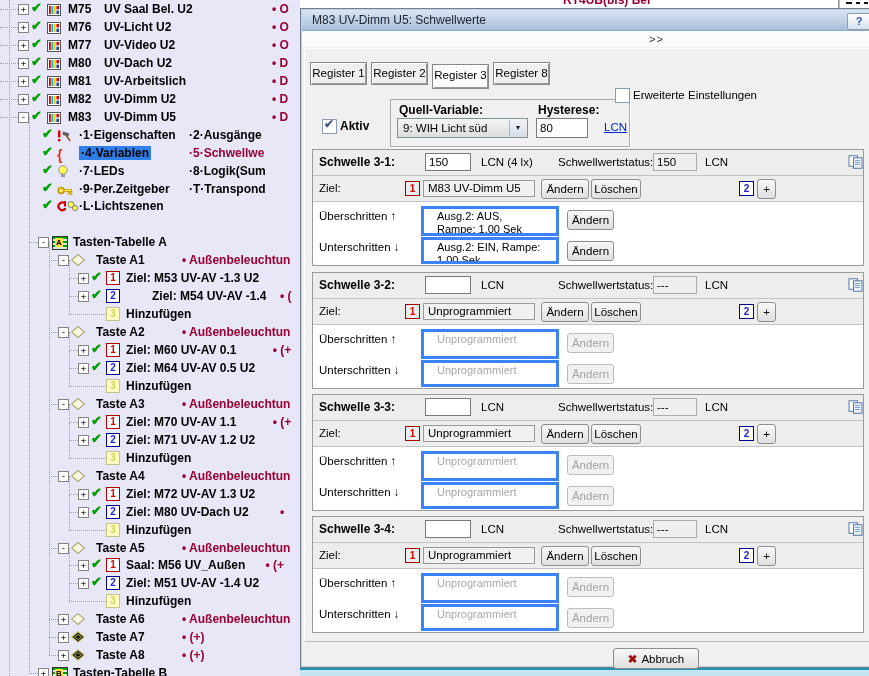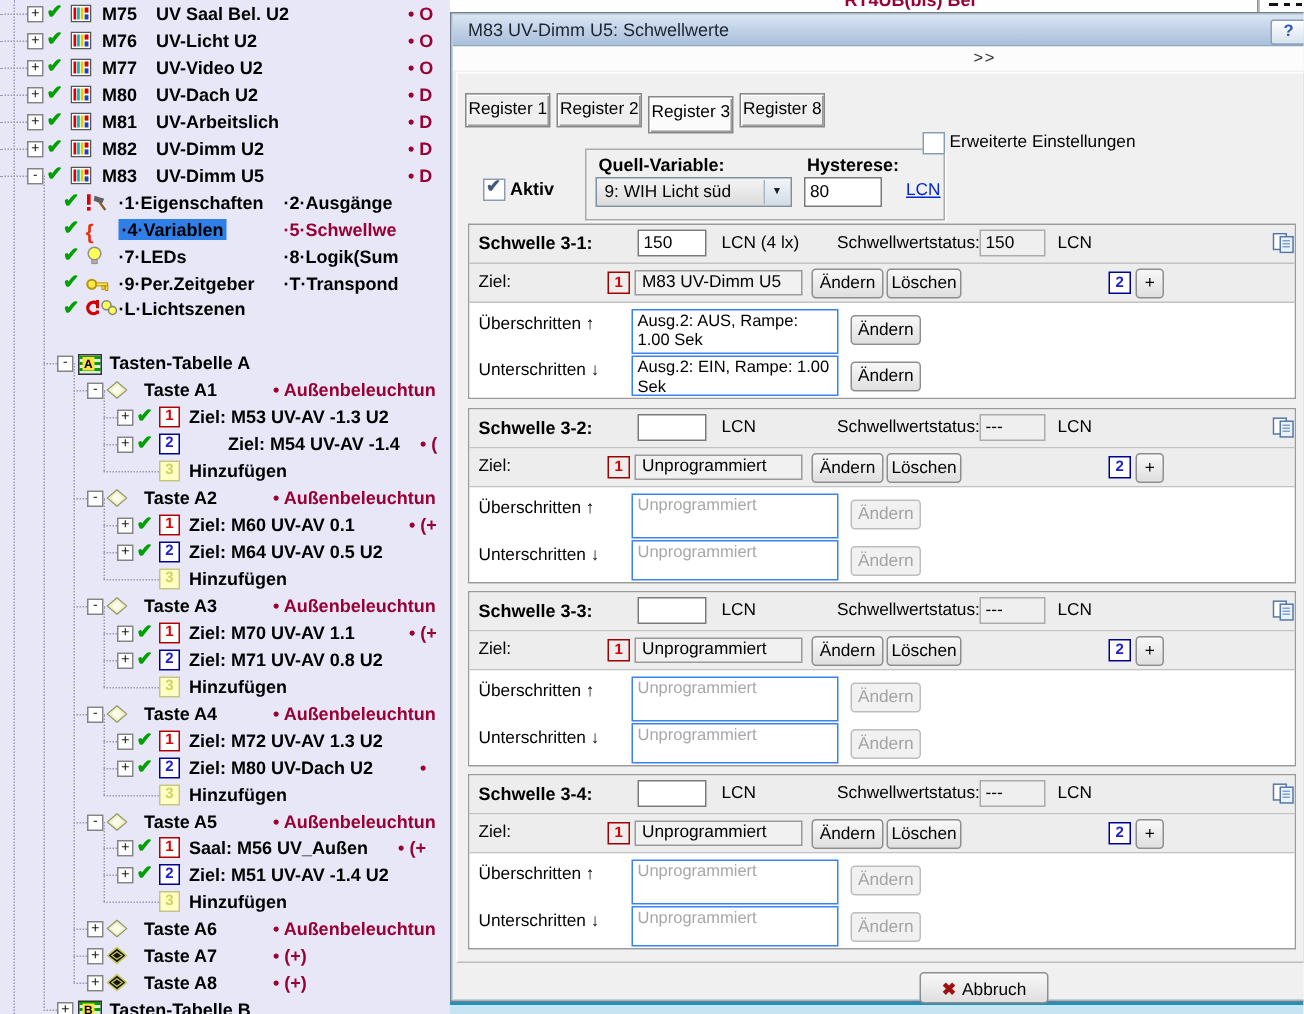--- a/index.html
+++ b/index.html
@@ -61,21 +61,21 @@
   .lnk{position:absolute;font-size:11.5px;color:#0026CC;text-decoration:underline;}
   .sect{position:absolute;left:7px;width:552px;height:117px;border:1px solid #9A9A9A;background:#fff;box-sizing:border-box;}
   .s-head{position:absolute;left:0;top:0;width:100%;height:26px;background:#EDEDED;border-bottom:1px solid #C2C2C2;box-sizing:border-box;}
   .s-ziel{position:absolute;left:0;top:26px;width:100%;height:26px;background:#EDEDED;border-bottom:1px solid #C2C2C2;box-sizing:border-box;}
   .s-body{position:absolute;left:0;top:52px;width:100%;height:63px;background:#FFF;}
   .stfield{position:absolute;font-size:11.5px;background:#EFEFEF;border:1px solid #ABABAB;padding:0 3px;line-height:16px;box-sizing:border-box;}
   .zfield{position:absolute;font-size:11.5px;background:#F1F1F1;border:1px solid #9A9A9A;padding:0 4px;line-height:15px;box-sizing:border-box;white-space:nowrap;overflow:hidden;}
   .btn{position:absolute;background:linear-gradient(#F8F8F8,#DFDFDF);border:1px solid #8E8E8E;border-radius:3px;
        font-size:11.5px;color:#000;text-align:center;font-family:inherit;padding:0;}
   .btn.dis{color:#A3A3A3;border-color:#BDBDBD;background:#F1F1F1;}
-  .mbox{position:absolute;border:1px solid #3b82f6;background:#fff;font-size:11px;line-height:13px;padding:1px 3px;
+  .mbox{position:absolute;border:3px solid #3b82f6;background:#fff;font-size:11px;line-height:13px;padding:1px 13px;
         box-sizing:border-box;overflow:hidden;color:#000;}
   .mbox.gray{color:#A8A8A8;}
   .dbadge{position:absolute;width:13px;height:13px;text-align:center;font:bold 10px/13px "Liberation Sans",sans-serif;background:#fff;box-sizing:content-box;}
   .d1{border:1px solid #A00000;background:#EDEDED;color:#D80000;}
   .d2{border:1px solid #000090;color:#2020D0;}
   .copyic{position:absolute;}
   #foot-save{left:163px;top:639px;width:134px;height:21px;box-shadow:0 0 0 1px #6A6A6A;}
   #foot-cancel{left:312px;top:639px;width:86px;height:21px;}
   .fgrn{color:#009900;font-weight:bold;margin-right:4px;}
   .fred{color:#A01010;font-weight:bold;margin-right:4px;}
@@ -349,21 +349,21 @@
       <span class="chk" style="position: absolute; left: 91px;">✔</span>
       <span class="bdg bg1" style="position: absolute; left: 106px;">1</span>
       <span class="tx" style="position: absolute; left: 126px;">Ziel: M70 UV-AV 1.1</span>
       <span class="tx red" style="position: absolute; left: 272.7px;">• (+</span>
     </div>
     <div class="trow" style="top: 430.8px;">
       <div class="hln" style="position: absolute; left: 69px; top: 9px; width: 9px;"></div>
       <span class="exp" style="position: absolute; left: 78px;">+</span>
       <span class="chk" style="position: absolute; left: 91px;">✔</span>
       <span class="bdg bg2" style="position: absolute; left: 106px;">2</span>
-      <span class="tx" style="position: absolute; left: 126px;">Ziel: M71 UV-AV 0.8 U2</span>
+      <span class="tx" style="position: absolute; left: 126px;">Ziel: M71 UV-AV 1.2 U2</span>
     </div>
     <div class="trow" style="top: 448.75px;">
       <div class="hln" style="position: absolute; left: 69px; top: 9px; width: 37px;"></div>
       <span class="bdg bg3" style="position: absolute; left: 106px;">3</span>
       <span class="tx" style="position: absolute; left: 126px;">Hinzufügen</span>
     </div>
     <div class="trow" style="top: 466.7px;">
       <div class="hln" style="position: absolute; left: 49px; top: 9px; width: 9px;"></div>
       <span class="exp" style="position: absolute; left: 58px;">-</span>
       <span class="ticon" style="position: absolute; left: 70px;"><svg width="16" height="14" viewBox="0 0 16 14">

